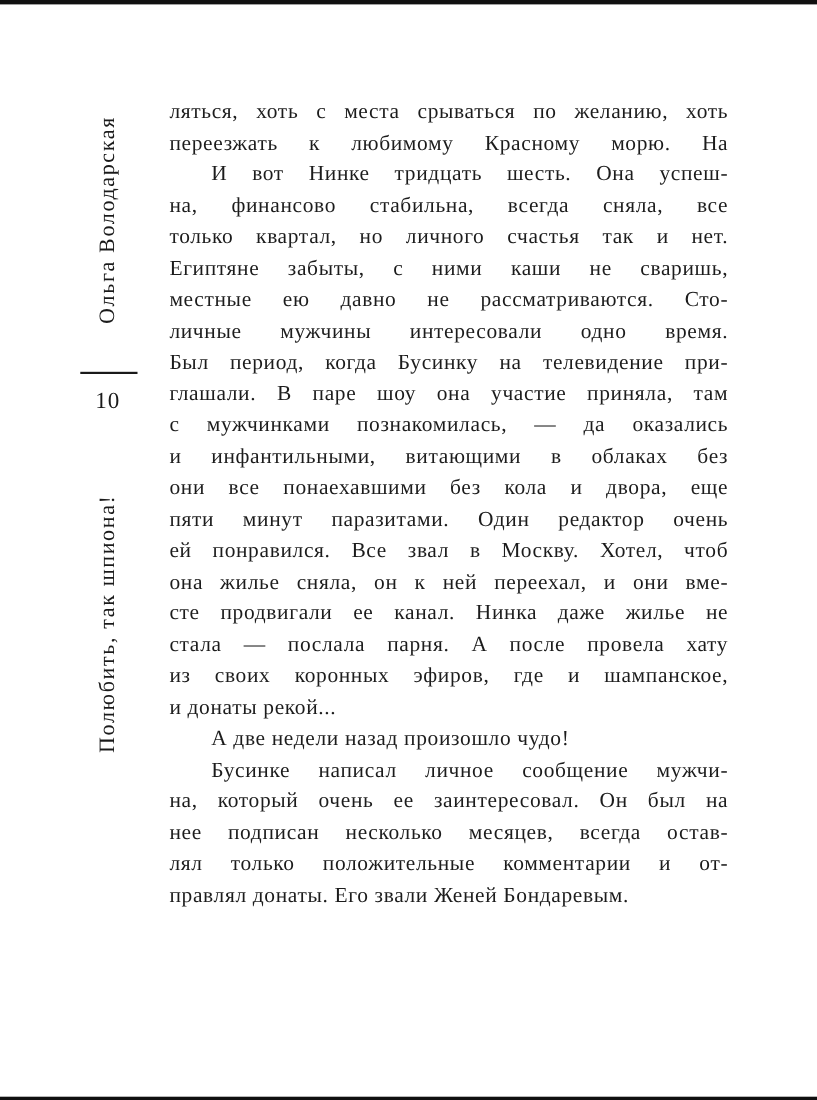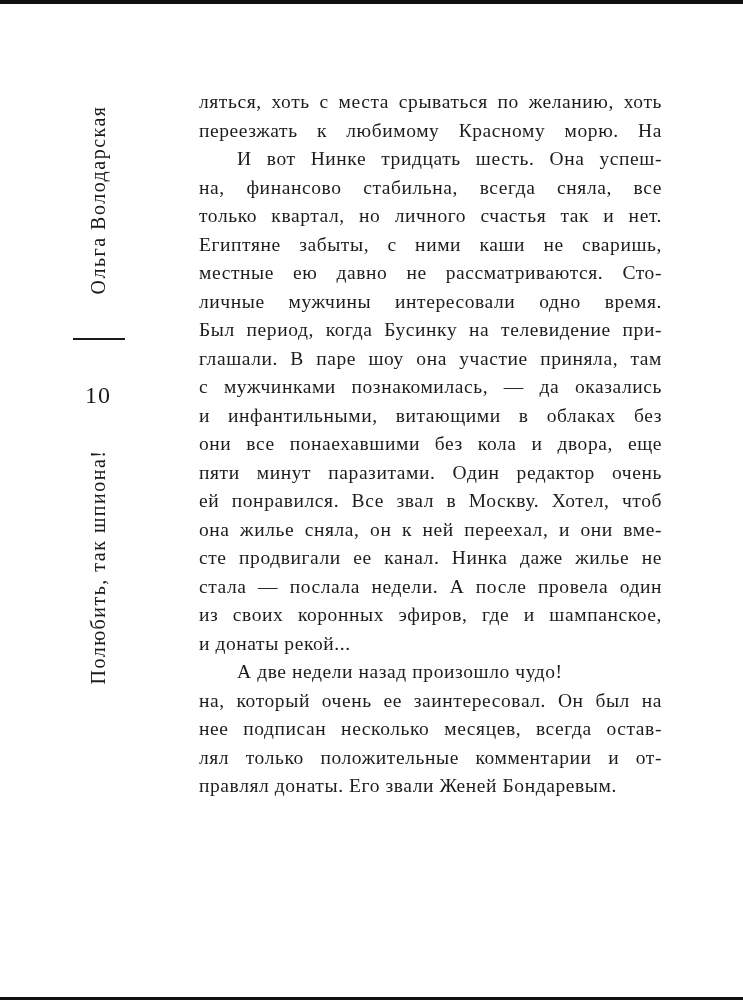--- a/index.html
+++ b/index.html
@@ -47,41 +47,40 @@
     position: absolute;
     left: 73px;
     top: 338px;
     width: 52px;
     height: 2px;
     background: #1a1a1a;
   }
   .pagenum {
     position: absolute;
     left: 98px;
-    top: 395px;
+    top: 364px;
     transform: translate(-50%, -50%);
-    font-size: 24px;
+    font-size: 21px;
     letter-spacing: 1px;
   }
 
   
   .text-block {
     position: absolute;
     left: 154px;
     top: 88px;
     width: 508px;
     font-size: 19.5px;
     line-height: 28.5px;
     letter-spacing: 0.03em;
     color: #1c1c1c;
   }
   .line {
     text-align: justify;
     text-align-last: justify;
-    margin-left: 45px;
   }
   .line.end {
     text-align-last: left;
   }
   .line.indent {
     text-indent: 38px;
   }
 </style>
 </head>
 <body>
@@ -110,24 +109,25 @@
         <div class="line">личные мужчины интересовали одно время.</div>
         <div class="line">Был период, когда Бусинку на телевидение при-</div>
         <div class="line">глашали. В паре шоу она участие приняла, там</div>
         <div class="line">с мужчинками познакомилась, — да оказались</div>
         <div class="line">и инфантильными, витающими в облаках без</div>
         <div class="line">они все понаехавшими без кола и двора, еще</div>
         <div class="line">пяти минут паразитами. Один редактор очень</div>
         <div class="line">ей понравился. Все звал в Москву. Хотел, чтоб</div>
         <div class="line">она жилье сняла, он к ней переехал, и они вме-</div>
         <div class="line">сте продвигали ее канал. Нинка даже жилье не</div>
-        <div class="line">стала — послала недели. А после провела один</div>
+        <div class="line">стала — послала парня. А после провела хату</div>
         <div class="line">из своих коронных эфиров, где и шампанское,</div>
         <div class="line end">и донаты рекой...</div>
         <div class="line indent end">А две недели назад произошло чудо!</div>
+        <div class="line indent">Бусинке написал личное сообщение мужчи-</div>
         <div class="line">на, который очень ее заинтересовал. Он был на</div>
         <div class="line">нее подписан несколько месяцев, всегда остав-</div>
         <div class="line">лял только положительные комментарии и от-</div>
         <div class="line end">правлял донаты. Его звали Женей Бондаревым.</div>
       </div>
   </div>
 
 </div>
 
 </body></html>

